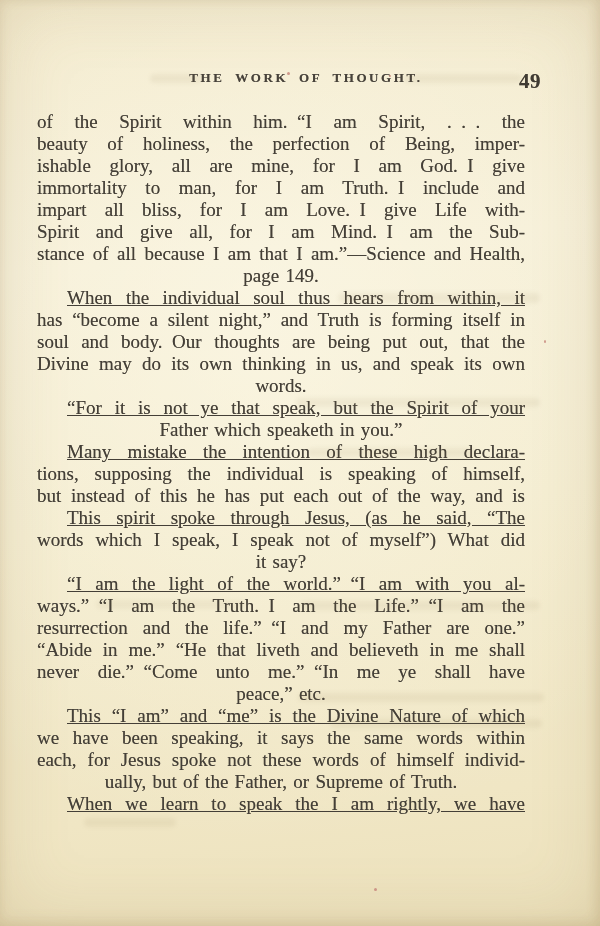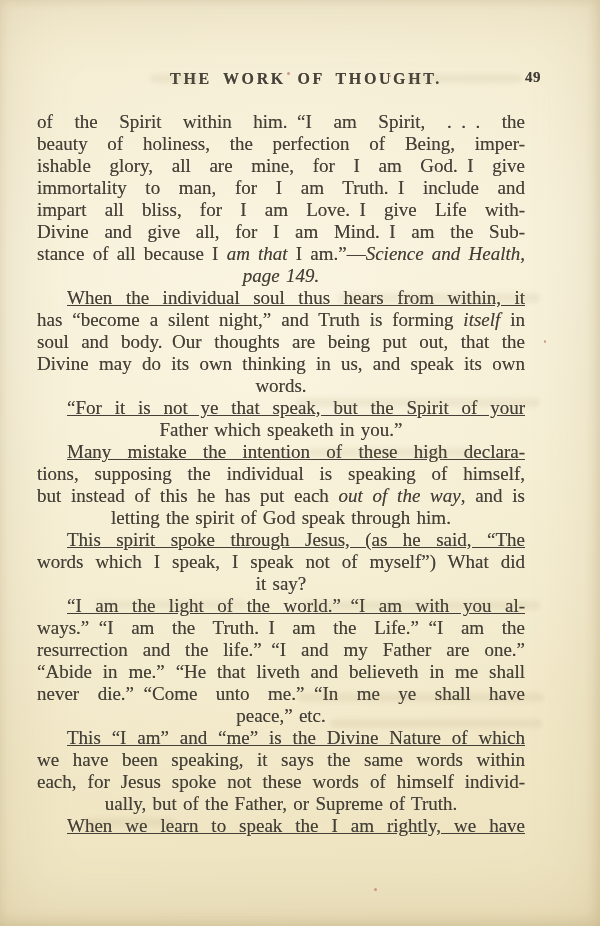--- a/index.html
+++ b/index.html
@@ -13,42 +13,42 @@
       linear-gradient(175deg,#f2e9cb 0%, #f5eed5 28%, #f3ebcd 55%, #f0e6c4 85%, #ece1bc 100%);
     box-shadow: inset 0 0 70px rgba(150,120,70,0.18), inset -4px 0 12px rgba(140,110,60,0.12), inset 0 -5px 14px rgba(140,110,60,0.10);
     font-family:"Liberation Serif","DejaVu Serif",serif;
   }
   .header{
     position:absolute;top:70px;left:55px;width:488px;height:22px;
   }
   .running-title{
     display:block;text-align:center;
     padding-left:14px;
-    font-size:16px;font-weight:bold;
+    font-size:13px;font-weight:bold;
     letter-spacing:2.6px;word-spacing:5px;
     color:#47423a;
     text-shadow:0 0 0.6px rgba(71,66,58,0.55);
   }
   .page-number{
     position:absolute;right:2px;top:-1px;
-    font-size:15px;font-weight:bold;color:#403b33;
+    font-size:21px;font-weight:bold;color:#403b33;
     letter-spacing:0.5px;
     text-shadow:0 0 0.6px rgba(64,59,51,0.5);
   }
   .body-text{
     position:absolute;left:37px;top:111px;width:488px;
     font-size:19px;line-height:22px;
     color:#443f37;
     text-shadow:0 0 0.55px rgba(68,63,55,0.6);
     word-spacing:1.5px;
   }
   .line{display:block;text-align:center;}
   .line.just{text-align:justify;text-align-last:justify;}
   .line.indent{text-indent:30px;text-decoration:underline;}
-  .it{font-style:italic;}
+  .it{}
   
   .ghost{
     position:absolute;height:9px;border-radius:5px;
     background:#8d7a50;opacity:0.09;filter:blur(2.2px);
   }
   .g1{top:74px;left:150px;width:52px;}
   .g2{top:74px;left:404px;width:118px;}
   .g3{top:293px;left:338px;width:202px;height:10px;}
   .g4{top:398px;left:296px;width:244px;}
   .g5{top:448px;left:308px;width:168px;}
@@ -74,34 +74,33 @@
     <span class="running-title">THE WORK OF THOUGHT.</span>
     <span class="page-number">49</span>
   </div>
 
   <div class="body-text" id="body-text">
       <div class="line just"><span>of the Spirit within him. “I am Spirit, . . . the</span></div>
       <div class="line just"><span>beauty of holiness, the perfection of Being, imper-</span></div>
       <div class="line just"><span>ishable glory, all are mine, for I am God. I give</span></div>
       <div class="line just"><span>immortality to man, for I am Truth. I include and</span></div>
       <div class="line just"><span>impart all bliss, for I am Love. I give Life with-</span></div>
-      <div class="line just"><span>Divine and give all, for I am Mind. I am the Sub-</span></div>
+      <div class="line just"><span>Spirit and give all, for I am Mind. I am the Sub-</span></div>
       <div class="line just"><span>stance of all because I </span><span class="it">am that</span><span> I am.”—</span><span class="it">Science and Health,</span></div>
       <div class="line"><span class="it">page 149.</span></div>
       <div class="line just indent"><span>When the individual soul thus hears from within, it</span></div>
       <div class="line just"><span>has “become a silent night,” and Truth is forming </span><span class="it">itself</span><span> in</span></div>
       <div class="line just"><span>soul and body. Our thoughts are being put out, that the</span></div>
       <div class="line just"><span>Divine may do its own thinking in us, and speak its own</span></div>
       <div class="line"><span>words.</span></div>
       <div class="line just indent"><span>“For it is not ye that speak, but the Spirit of your</span></div>
       <div class="line"><span>Father which speaketh in you.”</span></div>
       <div class="line just indent"><span>Many mistake the intention of these high declara-</span></div>
       <div class="line just"><span>tions, supposing the individual is speaking of himself,</span></div>
       <div class="line just"><span>but instead of this he has put each </span><span class="it">out of the way</span><span>, and is</span></div>
-      <div class="line"><span>letting the spirit of God speak through him.</span></div>
       <div class="line just indent"><span>This spirit spoke through Jesus, (as he said, “The</span></div>
       <div class="line just"><span>words which I speak, I speak not of myself”) What did</span></div>
       <div class="line"><span>it say?</span></div>
       <div class="line just indent"><span>“I am the light of the world.” “I am with you al-</span></div>
       <div class="line just"><span>ways.” “I am the Truth. I am the Life.” “I am the</span></div>
       <div class="line just"><span>resurrection and the life.” “I and my Father are one.”</span></div>
       <div class="line just"><span>“Abide in me.” “He that liveth and believeth in me shall</span></div>
       <div class="line just"><span>never die.” “Come unto me.” “In me ye shall have</span></div>
       <div class="line"><span>peace,” etc.</span></div>
       <div class="line just indent"><span>This “I am” and “me” is the Divine Nature of which</span></div>

